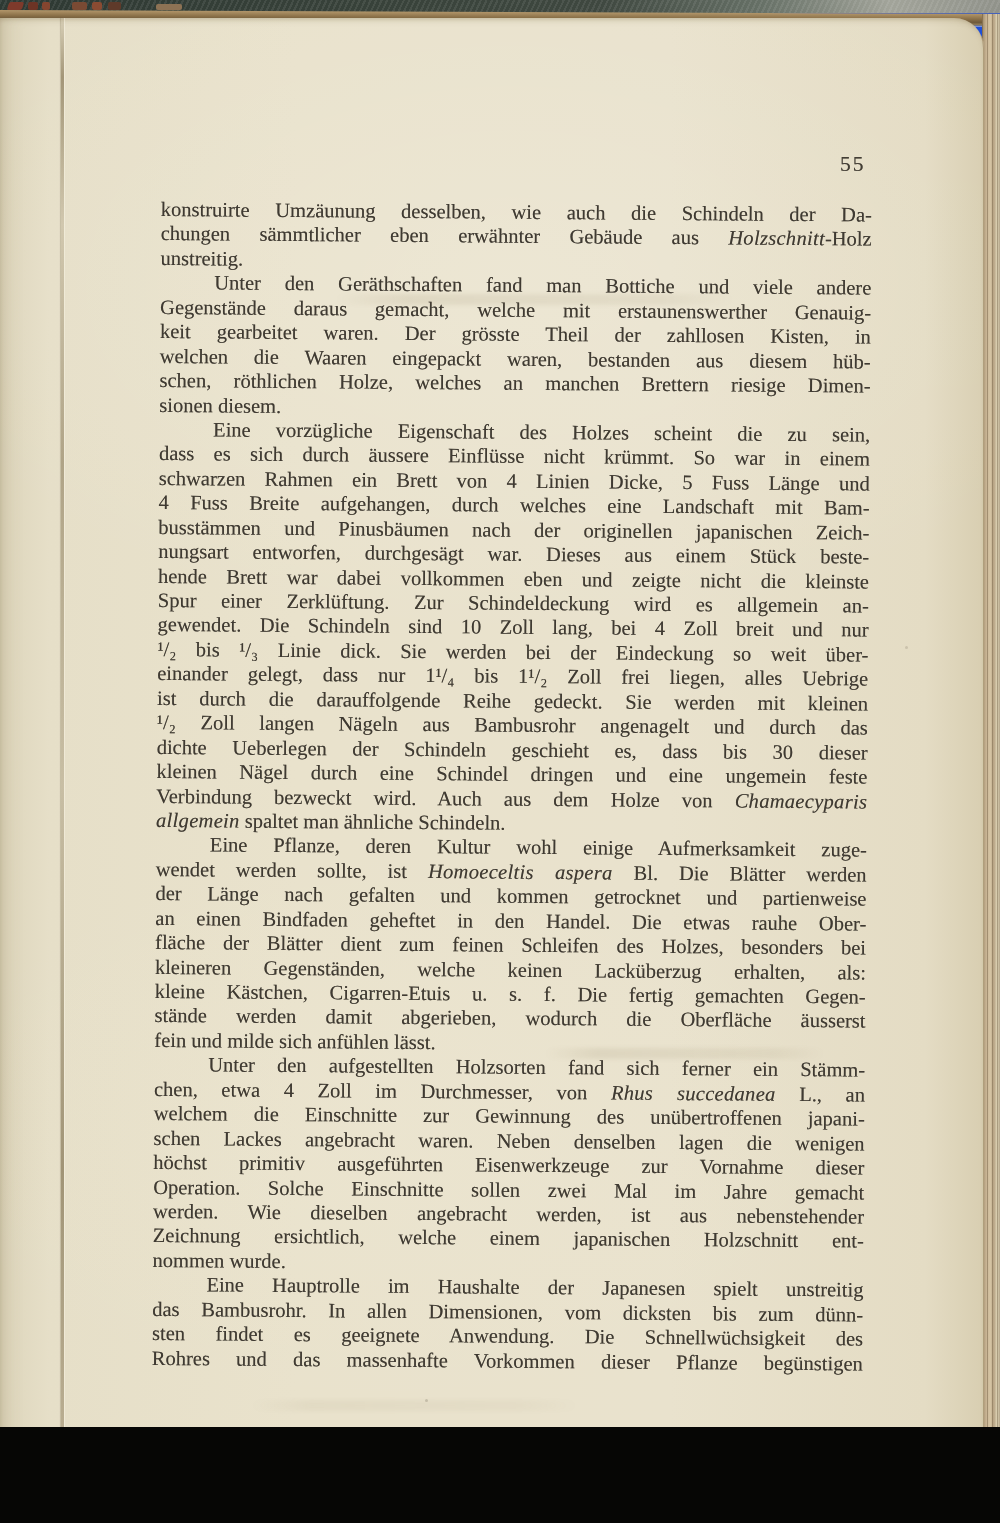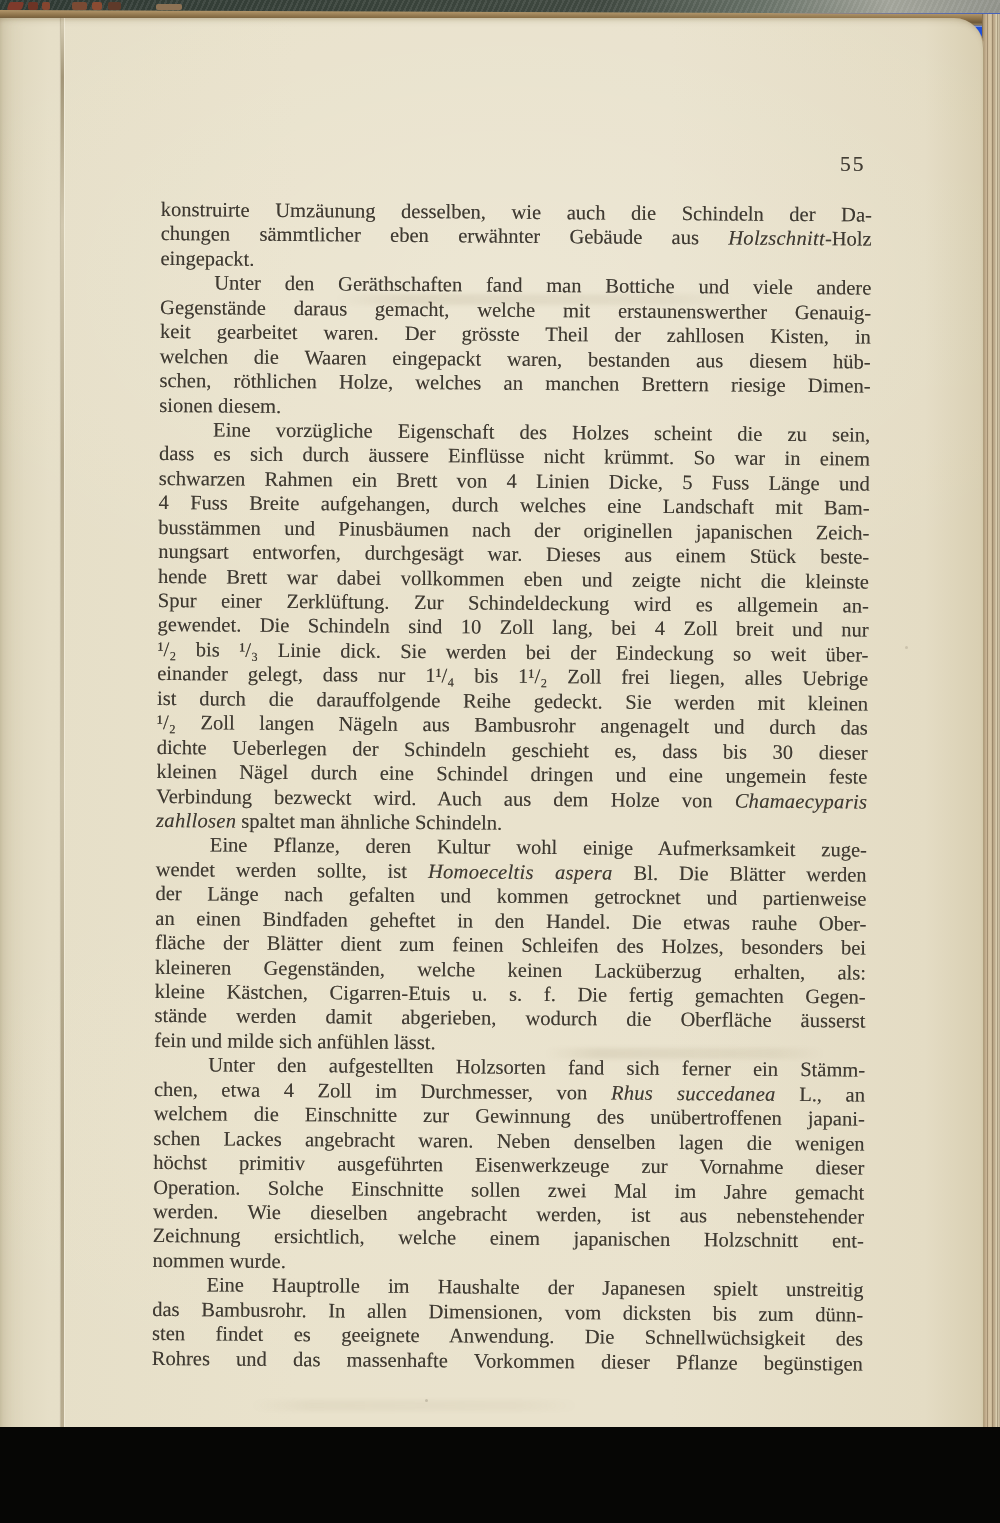--- a/index.html
+++ b/index.html
@@ -113,21 +113,21 @@
 
   <div class="page">
     <div class="fold"></div>
 
     <div class="pagenum">55</div>
 
     <div class="textblock">
         <div class="paragraph">
           <div class="line"><span>konstruirte Umzäunung desselben, wie auch die Schindeln der Da-</span></div>
           <div class="line"><span>chungen sämmtlicher eben erwähnter Gebäude aus </span><i>Holzschnitt</i><span>-Holz</span></div>
-          <div class="line last-left"><span>eingepackt.</span></div>
+          <div class="line last-left"><span>unstreitig.</span></div>
         </div>
         <div class="paragraph">
           <div class="line indent"><span>Unter den Geräthschaften fand man Bottiche und viele andere</span></div>
           <div class="line"><span>Gegenstände daraus gemacht, welche mit erstaunenswerther Genauig-</span></div>
           <div class="line"><span>keit gearbeitet waren. Der grösste Theil der zahllosen Kisten, in</span></div>
           <div class="line"><span>welchen die Waaren eingepackt waren, bestanden aus diesem hüb-</span></div>
           <div class="line"><span>schen, röthlichen Holze, welches an manchen Brettern riesige Dimen-</span></div>
           <div class="line last-left"><span>sionen diesem.</span></div>
         </div>
         <div class="paragraph">
@@ -140,21 +140,21 @@
           <div class="line"><span>hende Brett war dabei vollkommen eben und zeigte nicht die kleinste</span></div>
           <div class="line"><span>Spur einer Zerklüftung. Zur Schindeldeckung wird es allgemein an-</span></div>
           <div class="line"><span>gewendet. Die Schindeln sind 10 Zoll lang, bei 4 Zoll breit und nur</span></div>
           <div class="line"><span>¹/₂ bis ¹/₃ Linie dick. Sie werden bei der Eindeckung so weit über-</span></div>
           <div class="line"><span>einander gelegt, dass nur 1¹/₄ bis 1¹/₂ Zoll frei liegen, alles Uebrige</span></div>
           <div class="line"><span>ist durch die darauffolgende Reihe gedeckt. Sie werden mit kleinen</span></div>
           <div class="line"><span>¹/₂ Zoll langen Nägeln aus Bambusrohr angenagelt und durch das</span></div>
           <div class="line"><span>dichte Ueberlegen der Schindeln geschieht es, dass bis 30 dieser</span></div>
           <div class="line"><span>kleinen Nägel durch eine Schindel dringen und eine ungemein feste</span></div>
           <div class="line"><span>Verbindung bezweckt wird. Auch aus dem Holze von </span><i>Chamaecyparis</i></div>
-          <div class="line last-left"><i>zahllosen</i><span> spaltet man ähnliche Schindeln.</span></div>
+          <div class="line last-left"><i>allgemein</i><span> spaltet man ähnliche Schindeln.</span></div>
         </div>
         <div class="paragraph">
           <div class="line indent"><span>Eine Pflanze, deren Kultur wohl einige Aufmerksamkeit zuge-</span></div>
           <div class="line"><span>wendet werden sollte, ist </span><i>Homoeceltis aspera</i><span> Bl. Die Blätter werden</span></div>
           <div class="line"><span>der Länge nach gefalten und kommen getrocknet und partienweise</span></div>
           <div class="line"><span>an einen Bindfaden geheftet in den Handel. Die etwas rauhe Ober-</span></div>
           <div class="line"><span>fläche der Blätter dient zum feinen Schleifen des Holzes, besonders bei</span></div>
           <div class="line"><span>kleineren Gegenständen, welche keinen Lacküberzug erhalten, als:</span></div>
           <div class="line"><span>kleine Kästchen, Cigarren-Etuis u. s. f. Die fertig gemachten Gegen-</span></div>
           <div class="line"><span>stände werden damit abgerieben, wodurch die Oberfläche äusserst</span></div>

